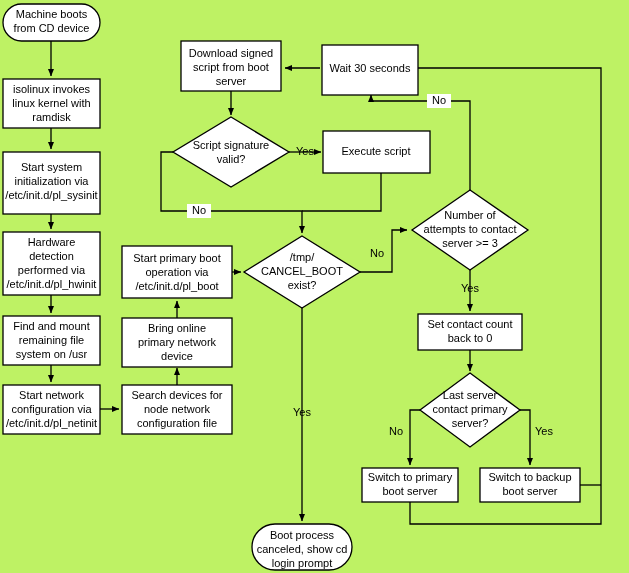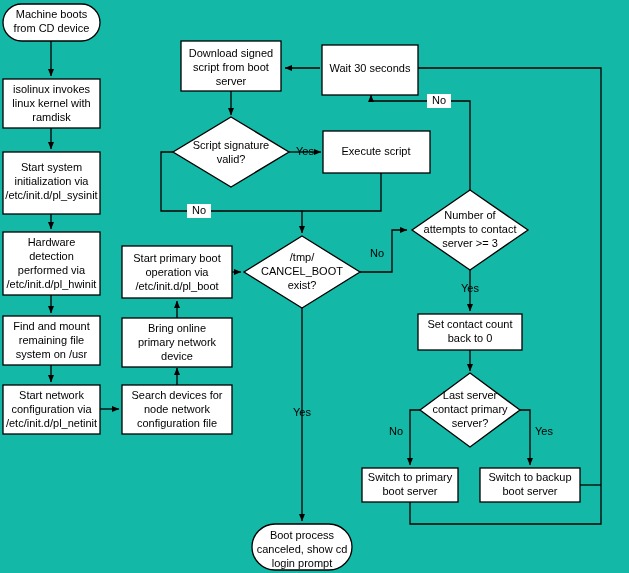--- a/index.html
+++ b/index.html
@@ -4,21 +4,21 @@
 <style>
   html, body {
     margin: 0;
     padding: 0;
     background: #ffffff;
   }
   #flow-root {
     position: relative;
     width: 629px;
     height: 573px;
-    background: #14b8a6;
+    background: #bef264;
     font-family: "Liberation Sans", sans-serif;
     overflow: hidden;
   }
   svg#flow-svg {
     display: block;
     width: 629px;
     height: 573px;
   }
   .shape {
     fill: #ffffff;

